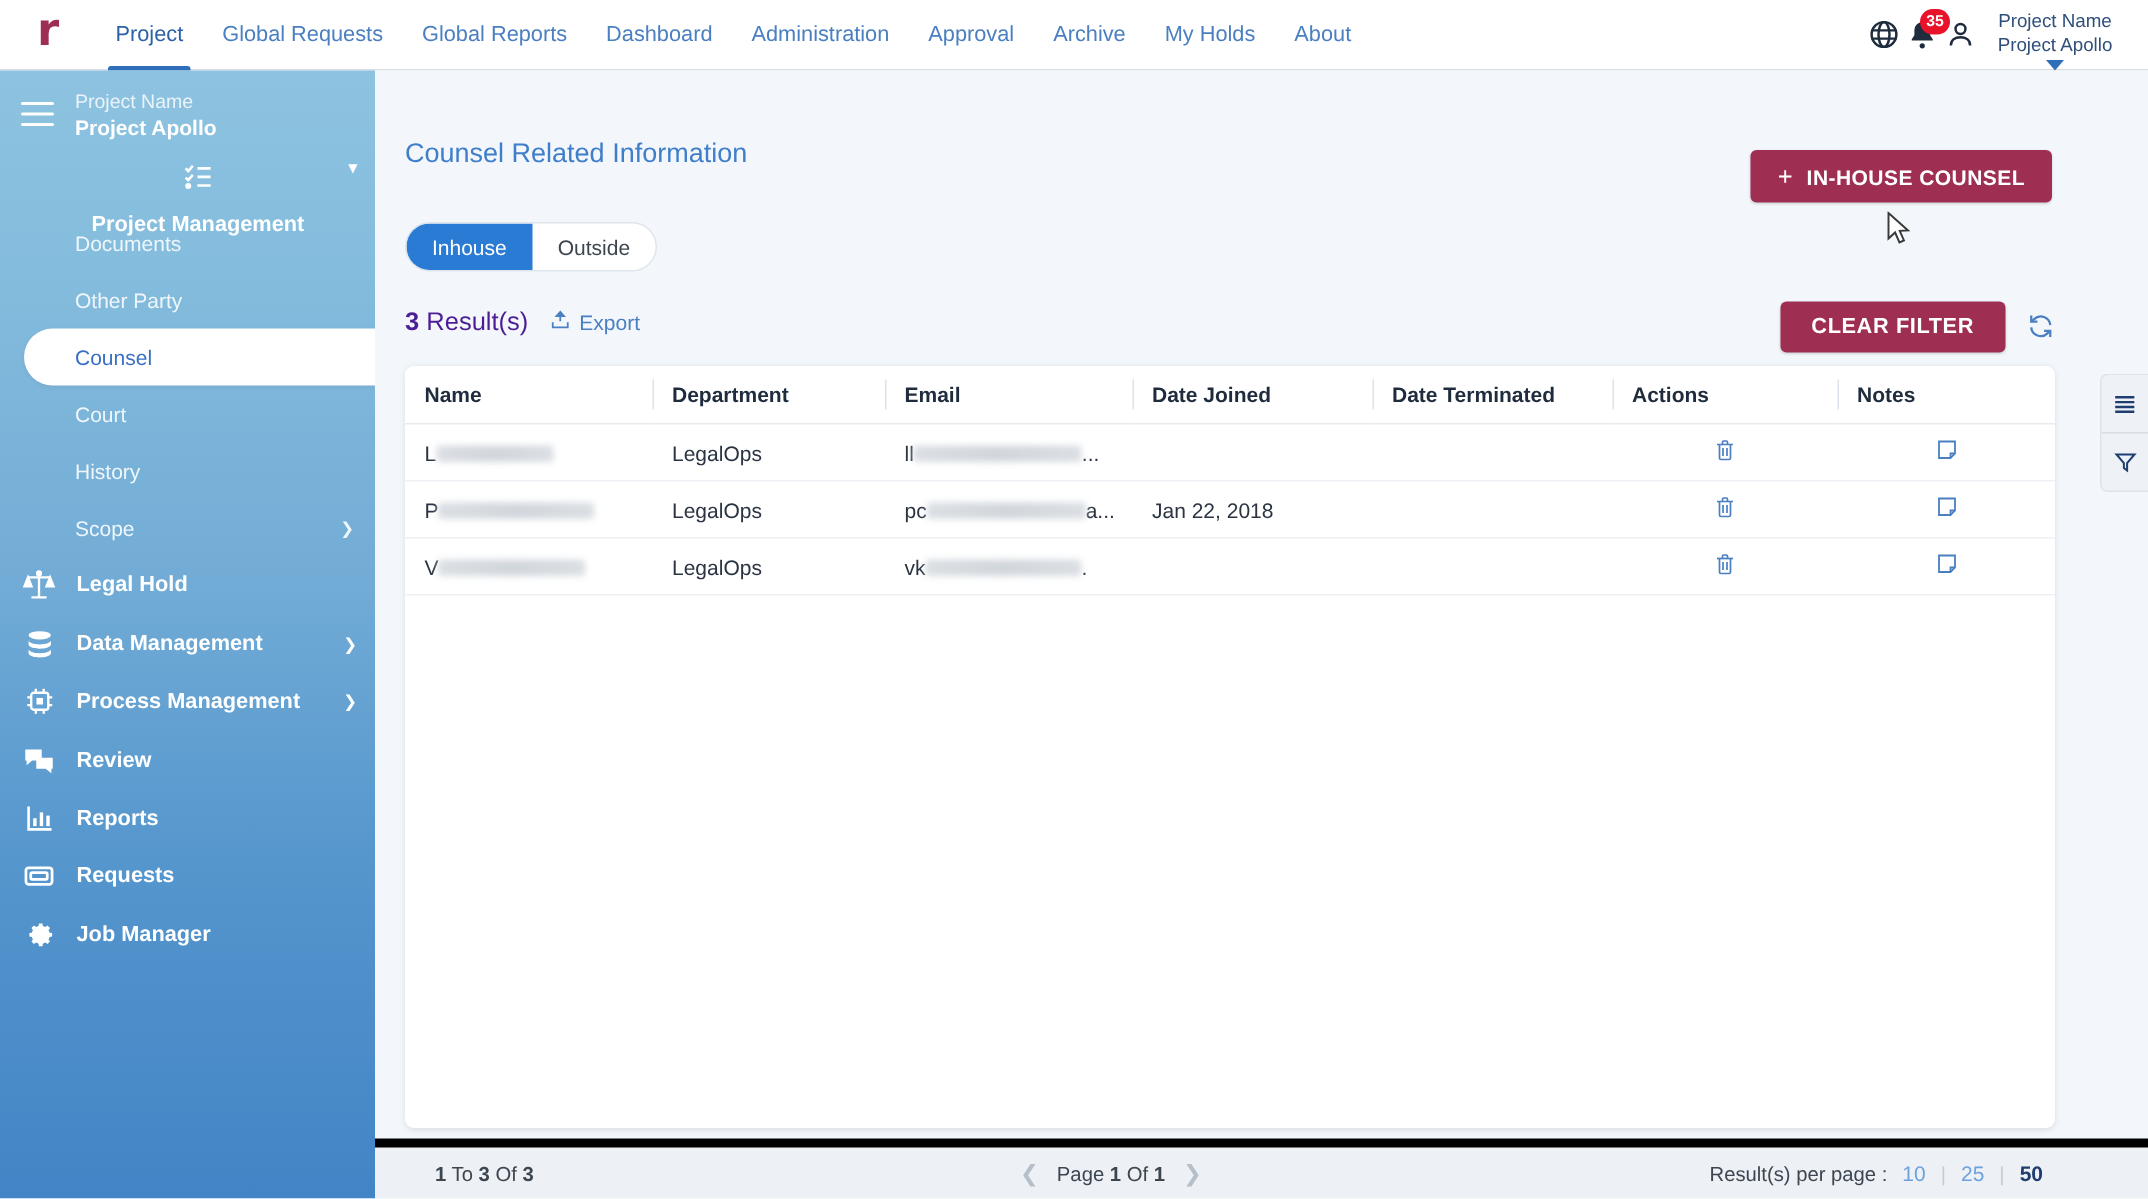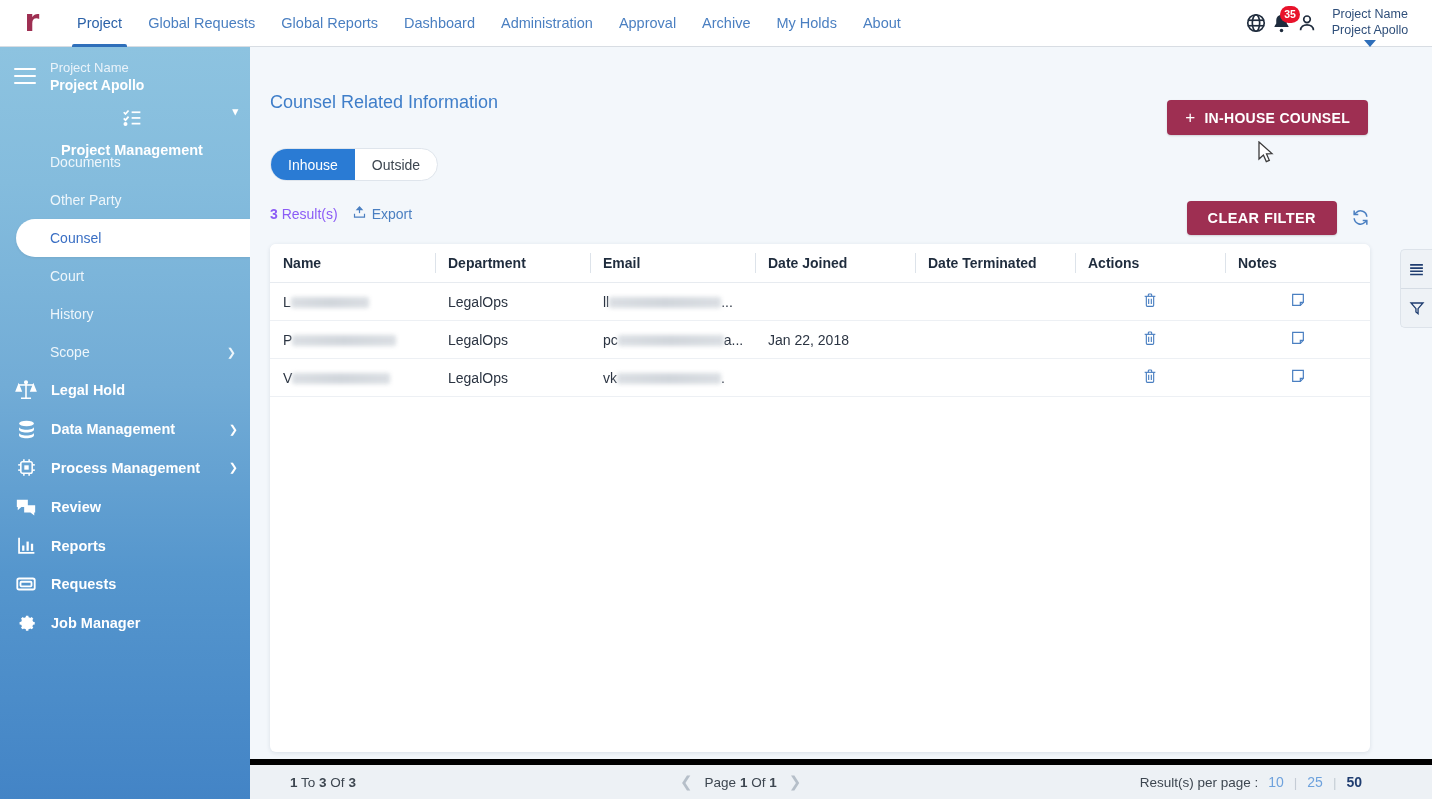--- a/index.html
+++ b/index.html
@@ -115,21 +115,21 @@
     display: flex; background: #fff; border-radius: 18px; overflow: hidden;
     border: 1px solid #dfe5ec; height: 33px;
   }
   .seg-opt {
     padding: 0 17px; height: 100%; display: flex; align-items: center;
     font-size: 14px; color: #3d4650; cursor: pointer;
   }
   .seg-opt.active { background: #2a7bd4; color: #ffffff; }
 
   .results-row { position: absolute; left: 20px; top: 158px; display: flex; align-items: center; gap: 14px; }
-  .results-count { font-size: 14px; color: #8b5cf6; }
+  .results-count { font-size: 17px; color: #4c1d95; }
   .results-count b { font-weight: 700; }
   .export-link { display: flex; align-items: center; gap: 5px; color: #4a7fc1; font-size: 14px; cursor: pointer; }
 
   .btn-clear {
     position: absolute; right: 95px; top: 154px;
     background: #9e2f52; color: #fff; border: none; border-radius: 4px;
     height: 34px; padding: 0 21px; font-size: 14.5px; font-weight: 700;
     letter-spacing: 0.4px; cursor: pointer; font-family: "Liberation Sans", sans-serif;
     box-shadow: 0 1px 2px rgba(0,0,0,0.15);
   }

